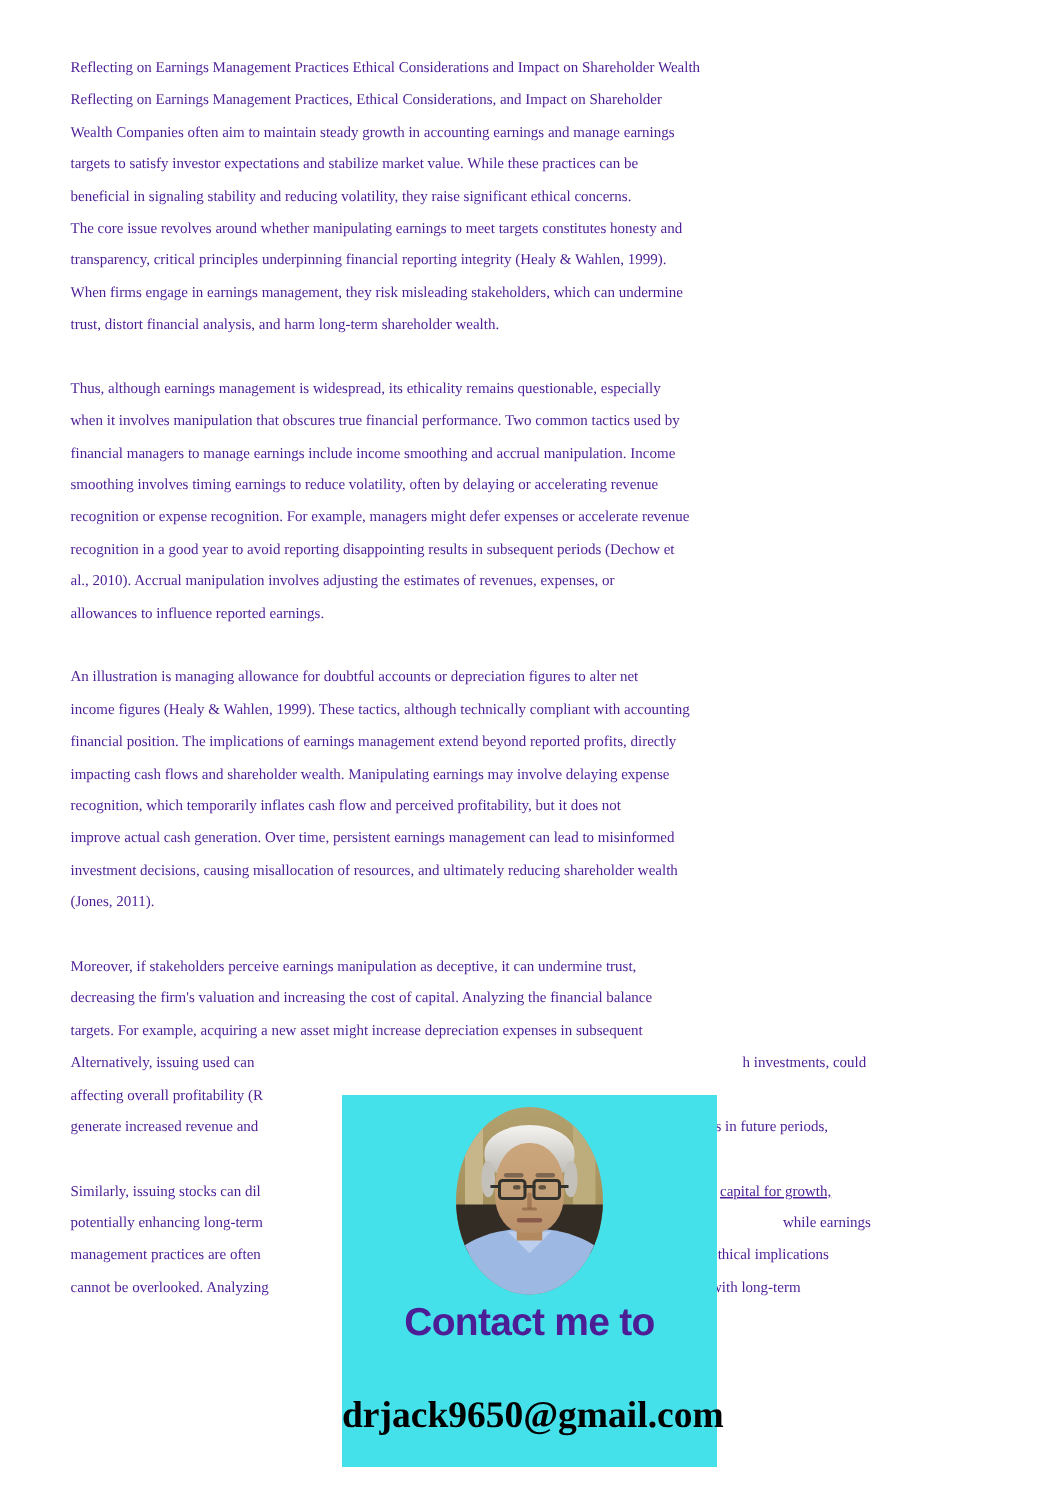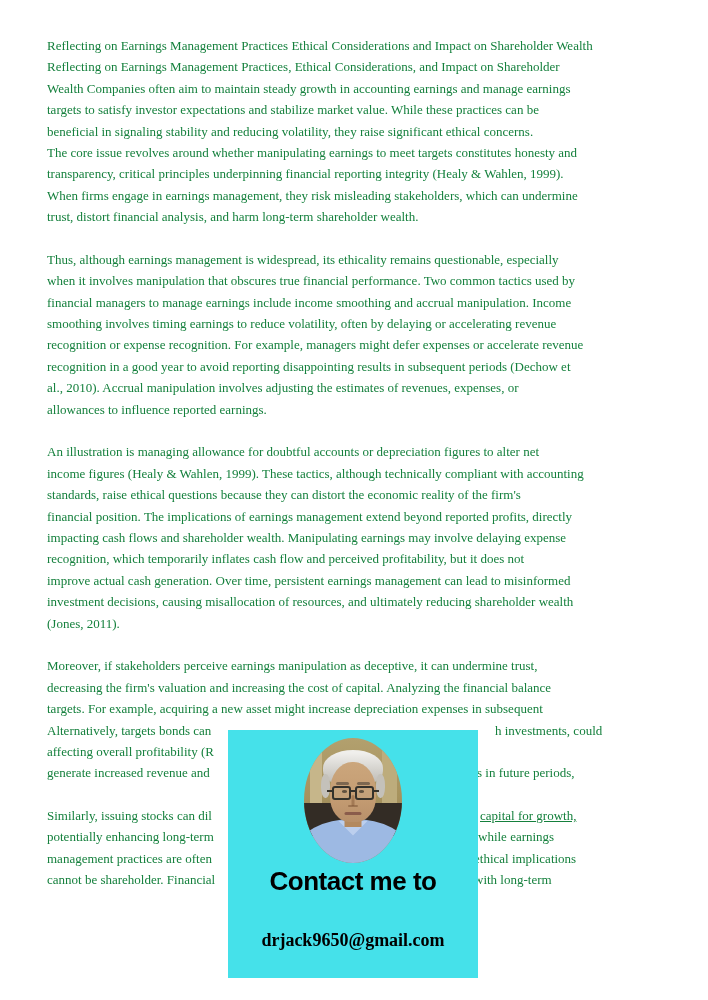--- a/index.html
+++ b/index.html
@@ -9,23 +9,23 @@
     position: relative;
     overflow: hidden;
     font-family: "Liberation Serif", serif;
   }
 
   
   .doc {
     position: absolute;
     left: 47px; top: 35px;
     width: 625px;
-    font-size: 13px;
+    font-size: 10px;
     line-height: 21.4px;
-    color: #15803d;
+    color: #4c1d95;
   }
   .para { margin: 0 0 21.4px 0; }
   .line {
     height: 21.4px;
     white-space: nowrap;
     position: relative;
   }
   .rfrag { position: absolute; top: 0; white-space: nowrap; }
 
   
@@ -43,21 +43,21 @@
     font-size: 26px;
     line-height: 31px;
     letter-spacing: -0.5px;
   }
   .contact-email {
     position: absolute;
     top: 200px; left: 0; width: 100%;
     text-align: center;
     font-family: "Liberation Serif", serif;
     font-weight: bold;
-    font-size: 18px;
+    font-size: 25px;
   }
 
   
   .photo {
     position: absolute;
     left: 76px; top: 8px;
     width: 98px; height: 125px;
     border-radius: 50%;
     overflow: hidden;
     background: linear-gradient(180deg, #b2a06e 0%, #a6925d 48%, #9a8a5e 62%, #8f8158 100%);
@@ -133,41 +133,40 @@
       <div class="line">financial managers to manage earnings include income smoothing and accrual manipulation. Income</div>
       <div class="line">smoothing involves timing earnings to reduce volatility, often by delaying or accelerating revenue</div>
       <div class="line">recognition or expense recognition. For example, managers might defer expenses or accelerate revenue</div>
       <div class="line">recognition in a good year to avoid reporting disappointing results in subsequent periods (Dechow et</div>
       <div class="line">al., 2010). Accrual manipulation involves adjusting the estimates of revenues, expenses, or</div>
       <div class="line">allowances to influence reported earnings.</div>
     </div>
     <div class="para">
       <div class="line">An illustration is managing allowance for doubtful accounts or depreciation figures to alter net</div>
       <div class="line">income figures (Healy &amp; Wahlen, 1999). These tactics, although technically compliant with accounting</div>
-      <div class="line">standards, raise ethical questions because they can distort the economic reality of the firm's</div>
       <div class="line">financial position. The implications of earnings management extend beyond reported profits, directly</div>
       <div class="line">impacting cash flows and shareholder wealth. Manipulating earnings may involve delaying expense</div>
       <div class="line">recognition, which temporarily inflates cash flow and perceived profitability, but it does not</div>
       <div class="line">improve actual cash generation. Over time, persistent earnings management can lead to misinformed</div>
       <div class="line">investment decisions, causing misallocation of resources, and ultimately reducing shareholder wealth</div>
       <div class="line">(Jones, 2011).</div>
     </div>
     <div class="para">
       <div class="line">Moreover, if stakeholders perceive earnings manipulation as deceptive, it can undermine trust,</div>
       <div class="line">decreasing the firm's valuation and increasing the cost of capital. Analyzing the financial balance</div>
       <div class="line">targets. For example, acquiring a new asset might increase depreciation expenses in subsequent</div>
-      <div class="line"><span>Alternatively, targets bonds can</span><span class="rfrag" style="left: 448px;">h investments, could</span></div>
+      <div class="line"><span>Alternatively, issuing used can</span><span class="rfrag" style="left: 448px;">h investments, could</span></div>
       <div class="line"><span>affecting overall profitability (R</span></div>
       <div class="line"><span>generate increased revenue and</span><span class="rfrag" style="left: 430px;">s in future periods,</span></div>
     </div>
     <div class="para">
       <div class="line"><span>Similarly, issuing stocks can dil</span><span class="rfrag" style="left: 433px; text-decoration: underline;">capital for growth,</span></div>
-      <div class="line"><span>potentially enhancing long-term</span><span class="rfrag" style="left: 431px;">while earnings</span></div>
+      <div class="line"><span>potentially enhancing long-term</span><span class="rfrag" style="left: 431px; padding-left: 44px;">while earnings</span></div>
       <div class="line"><span>management practices are often</span><span class="rfrag" style="left: 427px;">ethical implications</span></div>
-      <div class="line"><span>cannot be shareholder. Financial</span><span class="rfrag" style="left: 427px;">with long-term</span></div>
+      <div class="line"><span>cannot be overlooked. Analyzing</span><span class="rfrag" style="left: 427px;">with long-term</span></div>
     </div>
   </div>
 
 <div class="contact-box" style="background: rgb(69, 225, 234);">
   <div class="photo" title="Oval portrait photo of a man with gray hair and glasses wearing a light blue shirt">
     <div class="wood-strip-l"></div>
     <div class="wood-strip-r"></div>
     <div class="chair-band"></div>
     <div class="shirt"></div>
     <div class="collar"></div>
@@ -184,17 +183,17 @@
       <div class="lens lens-l"></div>
       <div class="lens lens-r"></div>
       <div class="bridge"></div>
       <div class="arm-l"></div>
       <div class="arm-r"></div>
     </div>
     <div class="nose"></div>
     <div class="nose-base"></div>
     <div class="mouth"></div>
   </div>
-  <div class="contact-heading" style="color: #000000;">
+  <div class="contact-heading" style="color: #4c1d95;">
     <div>Contact me to</div>
   </div>
   <div class="contact-email" style="color: rgb(0, 0, 0);">drjack9650@gmail.com</div>
 </div>
 
 </body></html>

